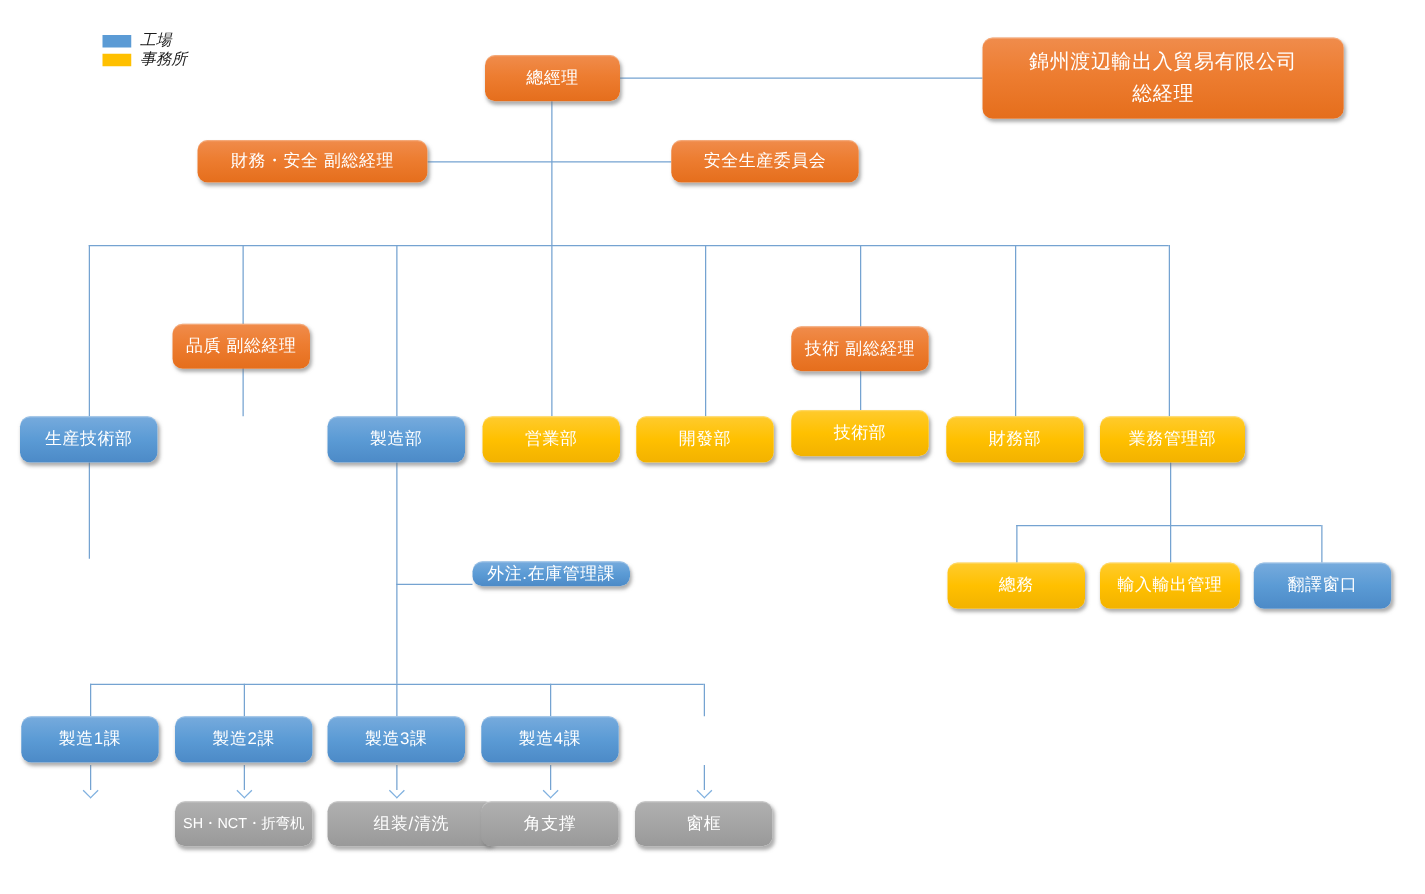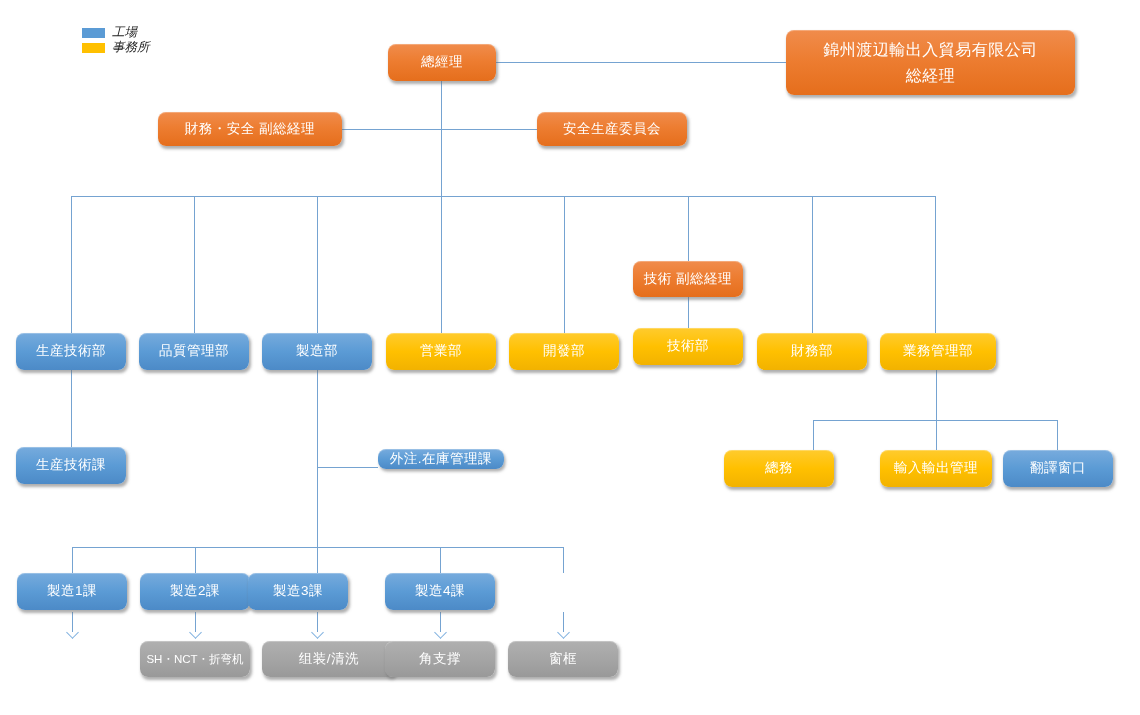--- a/index.html
+++ b/index.html
@@ -49,40 +49,39 @@
   </div>
 
   <div class="node orange" style="left:388px;top:44px;width:108px;height:37px">總經理</div>
   <div class="node orange company" style="left:786px;top:30px;width:289px;height:65px">
     <span>錦州渡辺輸出入貿易有限公司</span>
     <span>総経理</span>
   </div>
   <div class="node orange" style="left:158px;top:112px;width:184px;height:34px">財務・安全 副総経理</div>
   <div class="node orange" style="left:537px;top:112px;width:150px;height:34px">安全生産委員会</div>
 
+  <div class="node orange" style="left:138px;top:259px;width:110px;height:36px">品貭 副総経理</div>
   <div class="node orange" style="left:633px;top:261px;width:110px;height:36px">技術 副総経理</div>
 
   <div class="node blue" style="left:16px;top:333px;width:110px;height:37px">生産技術部</div>
-  <div class="node blue" style="left:139px;top:333px;width:110px;height:37px">品質管理部</div>
   <div class="node blue" style="left:262px;top:333px;width:110px;height:37px">製造部</div>
   <div class="node yellow" style="left:386px;top:333px;width:110px;height:37px">営業部</div>
   <div class="node yellow" style="left:509px;top:333px;width:110px;height:37px">開發部</div>
   <div class="node yellow" style="left:633px;top:328px;width:110px;height:37px">技術部</div>
   <div class="node yellow" style="left:757px;top:333px;width:110px;height:37px">財務部</div>
   <div class="node yellow" style="left:880px;top:333px;width:116px;height:37px">業務管理部</div>
 
-  <div class="node blue" style="left:16px;top:447px;width:110px;height:37px">生産技術課</div>
   <div class="node blue" style="left:378px;top:449px;width:126px;height:20px">外注.在庫管理課</div>
-  <div class="node yellow" style="left:724px;top:450px;width:110px;height:37px">總務</div>
+  <div class="node yellow" style="left:758px;top:450px;width:110px;height:37px">總務</div>
   <div class="node yellow" style="left:880px;top:450px;width:112px;height:37px">輸入輸出管理</div>
   <div class="node blue" style="left:1003px;top:450px;width:110px;height:37px">翻譯窗口</div>
 
   <div class="node blue" style="left:17px;top:573px;width:110px;height:37px">製造1課</div>
   <div class="node blue" style="left:140px;top:573px;width:110px;height:37px">製造2課</div>
-  <div class="node blue" style="left:248px;top:573px;width:100px;height:37px">製造3課</div>
+  <div class="node blue" style="left:262px;top:573px;width:110px;height:37px">製造3課</div>
   <div class="node blue" style="left:385px;top:573px;width:110px;height:37px">製造4課</div>
 
   <div class="node gray small" style="left:140px;top:641px;width:110px;height:36px">SH・NCT・折弯机</div>
   <div class="node gray" style="left:262px;top:641px;width:134px;height:36px">组装/清洗</div>
   <div class="node gray" style="left:385px;top:641px;width:110px;height:36px">角支撑</div>
   <div class="node gray" style="left:508px;top:641px;width:110px;height:36px">窗框</div>
 
 <div class="hline" style="left: 496px; top: 62px; width: 290px;"></div>
     <div class="hline" style="left: 342px; top: 129px; width: 195px;"></div>
     <div class="hline" style="left: 71px; top: 196px; width: 864px;"></div>

